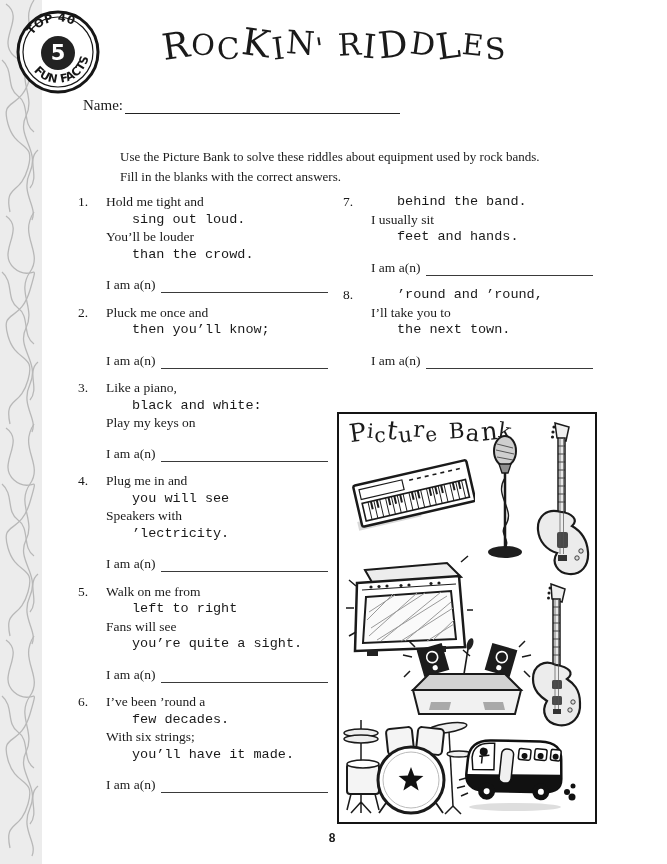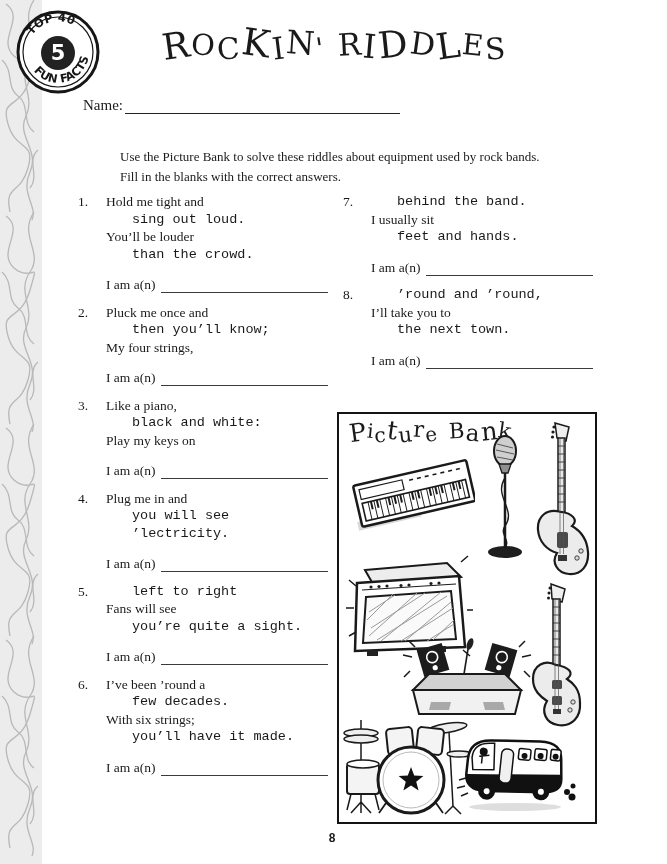--- a/index.html
+++ b/index.html
@@ -118,21 +118,20 @@
               <span class="aprefix">I am a(n)</span>
               <span class="ablank"></span>
             </div>
           </div>
         </div>
         <div class="riddle">
           <div class="rnum">2.</div>
           <div class="rbody">
             <div class="rline">Pluck me once and</div>
             <div class="rline ind">then you’ll know;</div>
-            <div class="rline">My four strings,</div>
             <div class="arow">
               <span class="aprefix">I am a(n)</span>
               <span class="ablank"></span>
             </div>
           </div>
         </div>
         <div class="riddle">
           <div class="rnum">3.</div>
           <div class="rbody">
             <div class="rline">Like a piano,</div>
@@ -142,30 +141,32 @@
               <span class="aprefix">I am a(n)</span>
               <span class="ablank"></span>
             </div>
           </div>
         </div>
         <div class="riddle">
           <div class="rnum">4.</div>
           <div class="rbody">
             <div class="rline">Plug me in and</div>
             <div class="rline ind">you will see</div>
+            <div class="rline">Speakers with</div>
             <div class="rline ind">’lectricity.</div>
             <div class="arow">
               <span class="aprefix">I am a(n)</span>
               <span class="ablank"></span>
             </div>
           </div>
         </div>
         <div class="riddle">
           <div class="rnum">5.</div>
           <div class="rbody">
+            <div class="rline">Walk on me from</div>
             <div class="rline ind">left to right</div>
             <div class="rline">Fans will see</div>
             <div class="rline ind">you’re quite a sight.</div>
             <div class="arow">
               <span class="aprefix">I am a(n)</span>
               <span class="ablank"></span>
             </div>
           </div>
         </div>
         <div class="riddle">

